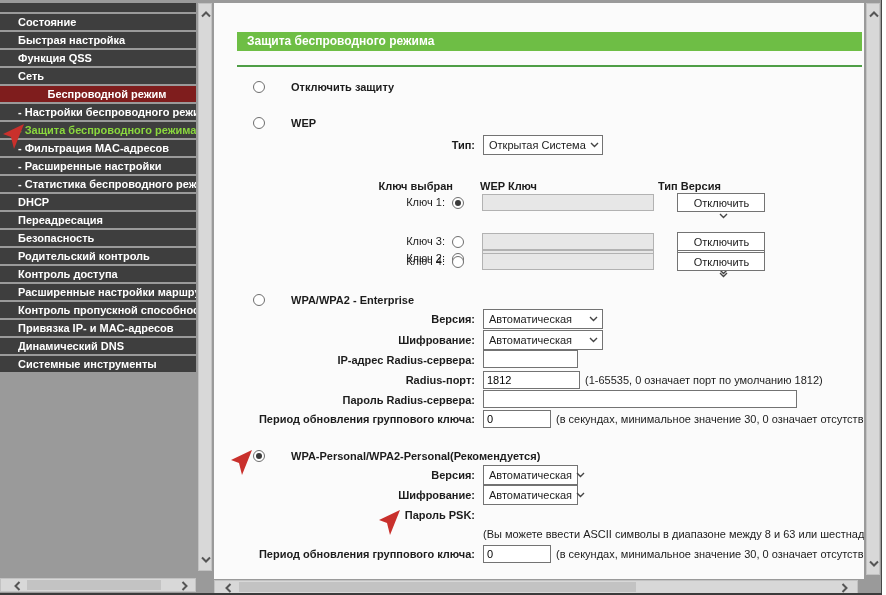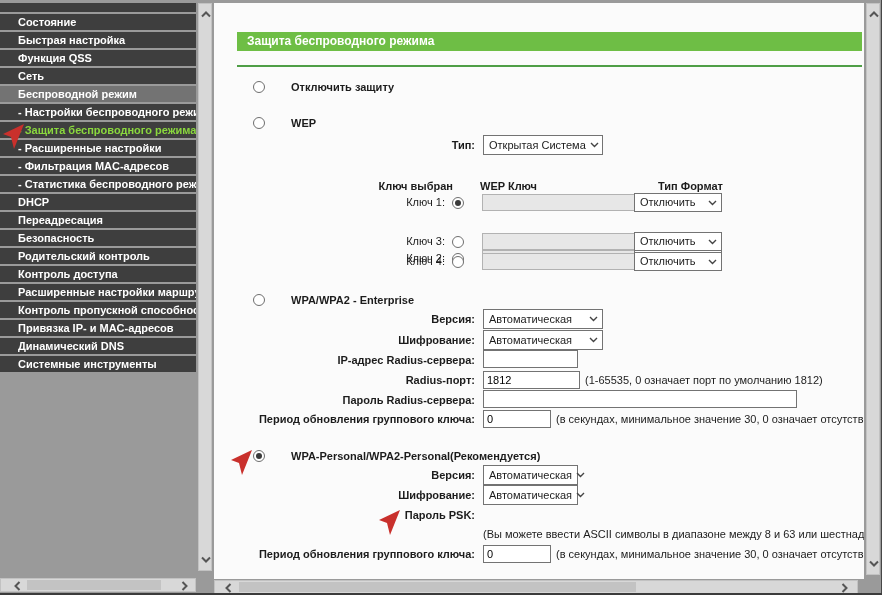--- a/index.html
+++ b/index.html
@@ -5,21 +5,21 @@
   * { margin:0; padding:0; box-sizing:border-box; }
   body { font-family:"Liberation Sans",sans-serif; }
   .page { position:relative; width:882px; height:595px; background:#9a9a9a; overflow:hidden; }
 
   
   .menu { position:absolute; left:0; top:3px; width:196px; }
   .menu-item { height:16px; margin-bottom:2px; background:#3e3e3e; color:#fff;
     font-size:11px; font-weight:bold; line-height:16px; padding-left:18px;
     white-space:nowrap; overflow:hidden; cursor:pointer; }
   .menu-item.partial { height:9px; }
-  .menu-item.active-parent { background:#737373; }
+  .menu-item.active-parent { background:#7f1d1d;text-align:center; }
   .menu-item.active-sub { color:#8ad83e; }
 
   
   .vscroll { position:absolute; width:14px; background:#d8d8d8; border:1px solid #c2c2c2; }
   .hscroll { position:absolute; height:14px; background:#d8d8d8; border:1px solid #c2c2c2; }
   .thumb-h { position:absolute; top:1px; height:10px; background:#c3c3c3; }
   .chev { position:absolute; width:10px; height:10px; }
   .chev svg { display:block; }
 
   
@@ -54,21 +54,21 @@
   .hint { font-weight:normal; white-space:nowrap; }
 
   .pskwrap { display:inline-flex; align-items:center; width:314px; height:18px;
     border:1px solid #737373; background:#fff; }
   .pskwrap input { flex:1; border:none; outline:none; height:14px; font:11px "Liberation Sans",sans-serif; padding:0 3px; }
   .clear-x { flex:none; color:#444; font-size:11px; padding:0 4px; cursor:pointer; line-height:16px; }
 
   .keylbl { position:absolute; left:0; width:231px; text-align:right; font-weight:normal; }
   .kradio { position:absolute; left:238px; top:4px; }
   .kinp { position:absolute; left:268px; top:1px; width:172px; height:17px; }
-  .ksel { position:absolute; left:420px; top:0; width:88px; height:19px; }
+  .ksel { position:absolute; left:463px; top:0; width:88px; height:19px;flex-direction:column; }
 
   .hdr-sel { position:absolute; left:0; width:239px; text-align:right; font-weight:bold; }
   .hdr-key { position:absolute; left:266px; font-weight:bold; }
   .hdr-type { position:absolute; left:444px; font-weight:bold; }
 
   .arrow { position:absolute; width:24px; height:27px; }
 </style>
 </head>
 <body>
 
@@ -76,22 +76,22 @@
 
   <div class="menu">
     <div class="menu-item partial"></div>
     <div class="menu-item">Состояние</div>
     <div class="menu-item">Быстрая настройка</div>
     <div class="menu-item">Функция QSS</div>
     <div class="menu-item">Сеть</div>
     <div class="menu-item active-parent">Беспроводной режим</div>
     <div class="menu-item">- Настройки беспроводного режима</div>
     <div class="menu-item active-sub">- Защита беспроводного режима</div>
+    <div class="menu-item">- Фильтрация MAC-адресов</div>
     <div class="menu-item">- Расширенные настройки</div>
-    <div class="menu-item">- Фильтрация MAC-адресов</div>
     <div class="menu-item">- Статистика беспроводного режима</div>
     <div class="menu-item">DHCP</div>
     <div class="menu-item">Переадресация</div>
     <div class="menu-item">Безопасность</div>
     <div class="menu-item">Родительский контроль</div>
     <div class="menu-item">Контроль доступа</div>
     <div class="menu-item">Расширенные настройки маршрутизации</div>
     <div class="menu-item">Контроль пропускной способности</div>
     <div class="menu-item">Привязка IP- и MAC-адресов</div>
     <div class="menu-item">Динамический DNS</div>
@@ -149,21 +149,21 @@
               <path d="M1 1 L4.5 4.5 L8 1" stroke="#444" stroke-width="1.4" fill="none"></path>
             </svg>
         </span>
       </span>
     </div>
 
 
     <div class="row" style="top:176px; height:14px; line-height:14px;">
       <span class="hdr-sel">Ключ выбран</span>
       <span class="hdr-key">WEP Ключ</span>
-      <span class="hdr-type">Тип Формат</span>
+      <span class="hdr-type">Тип Версия</span>
     </div>
 
     <div class="row" style="top:190px; height:19px; line-height:19px;">
       <span class="keylbl">Ключ 1:</span>
       <span class="radio checked kradio"></span>
       <input class="inp dis kinp" disabled="" value="" style="">
       <span class="sel ksel">
         <span>Отключить</span>
         <svg width="9" height="6">
             <path d="M1 1 L4.5 4.5 L8 1" stroke="#444" stroke-width="1.4" fill="none"></path>

